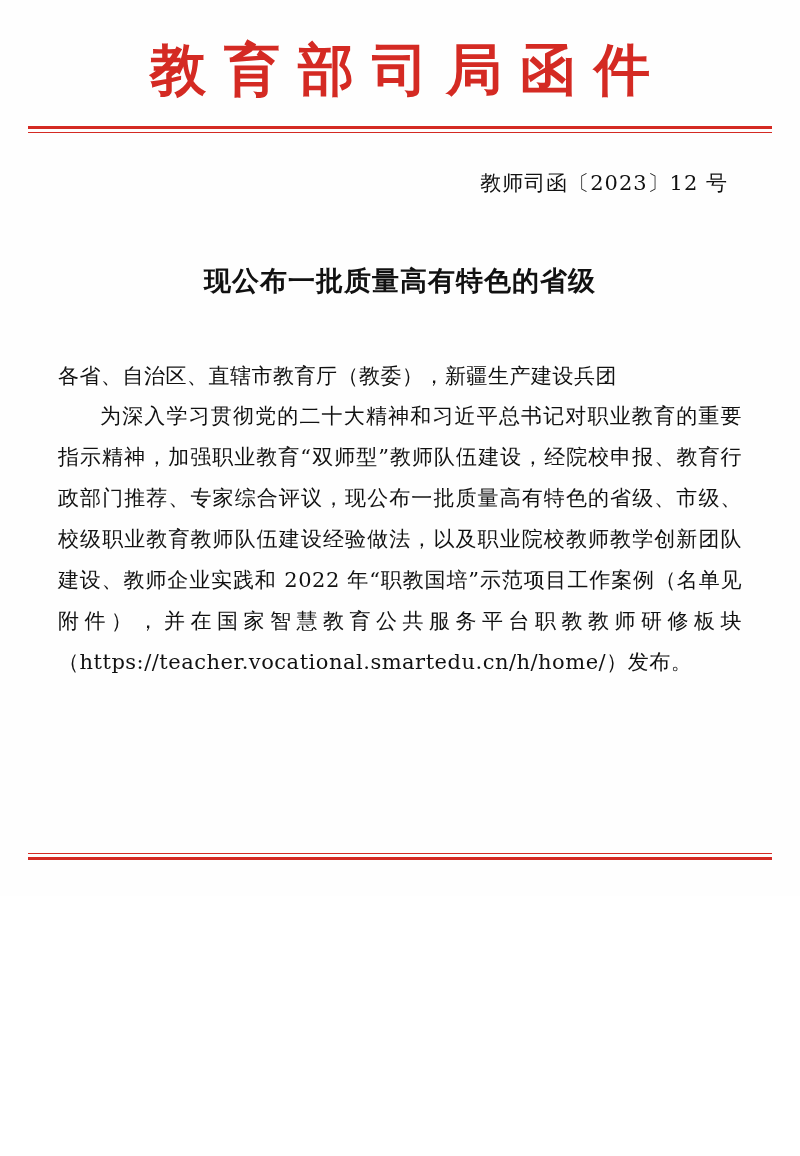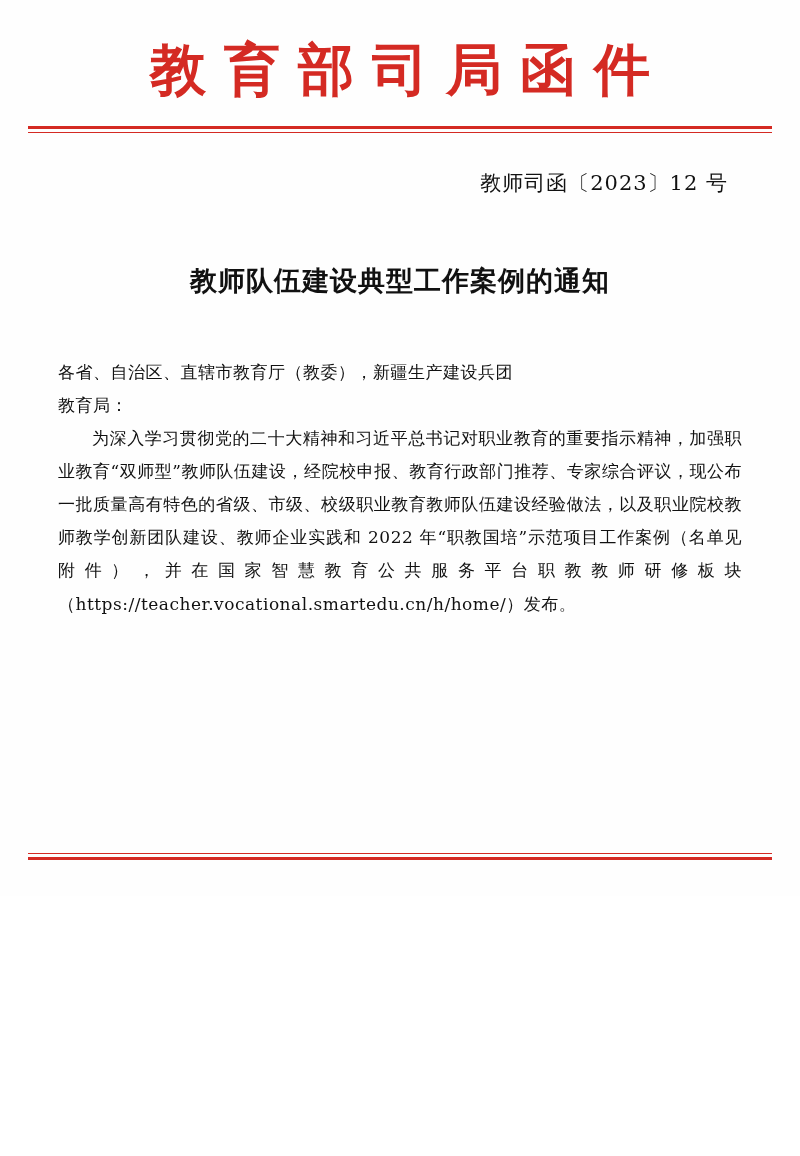--- a/index.html
+++ b/index.html
@@ -67,21 +67,21 @@
     text-align: center;
     font-weight: bold;
     font-size: 27px;
     line-height: 1.65;
     letter-spacing: 1px;
   }
 
   
   .doc-body {
     margin: 52px 58px 0 58px;
-    font-size: 17px;
+    font-size: 21px;
     line-height: 1.95;
     letter-spacing: 0.5px;
     text-align: justify;
   }
   .doc-body p {
     margin: 0;
   }
   .p-indent {
     text-indent: 2em;
   }
@@ -113,26 +113,25 @@
   </div>
 
   <div class="red-rules">
     <div class="red-rule-thick"></div>
     <div class="red-rule-thin"></div>
   </div>
 
   <div class="doc-number">教师司函〔2023〕12 号</div>
 
   <div class="doc-title">
-    <div>教师队伍建设典型工作案例的通知</div>
+    <div>现公布一批质量高有特色的省级</div>
   </div>
 
   <div class="doc-body">
     <p>各省、自治区、直辖市教育厅（教委），新疆生产建设兵团</p>
-    <p>教育局：</p>
     <p class="p-indent">为深入学习贯彻党的二十大精神和习近平总书记对职业教育的重要指示精神，加强职业教育“双师型”教师队伍建设，经院校申报、教育行政部门推荐、专家综合评议，现公布一批质量高有特色的省级、市级、校级职业教育教师队伍建设经验做法，以及职业院校教师教学创新团队建设、教师企业实践和 2022 年“职教国培”示范项目工作案例（名单见附件），并在国家智慧教育公共服务平台职教教师研修板块（https://teacher.vocational.smartedu.cn/h/home/）发布。</p>
   </div>
 
   <div class="footer-rules">
     <div class="footer-rule-thin"></div>
     <div class="footer-rule-thick"></div>
   </div>
 
 </div>
 

